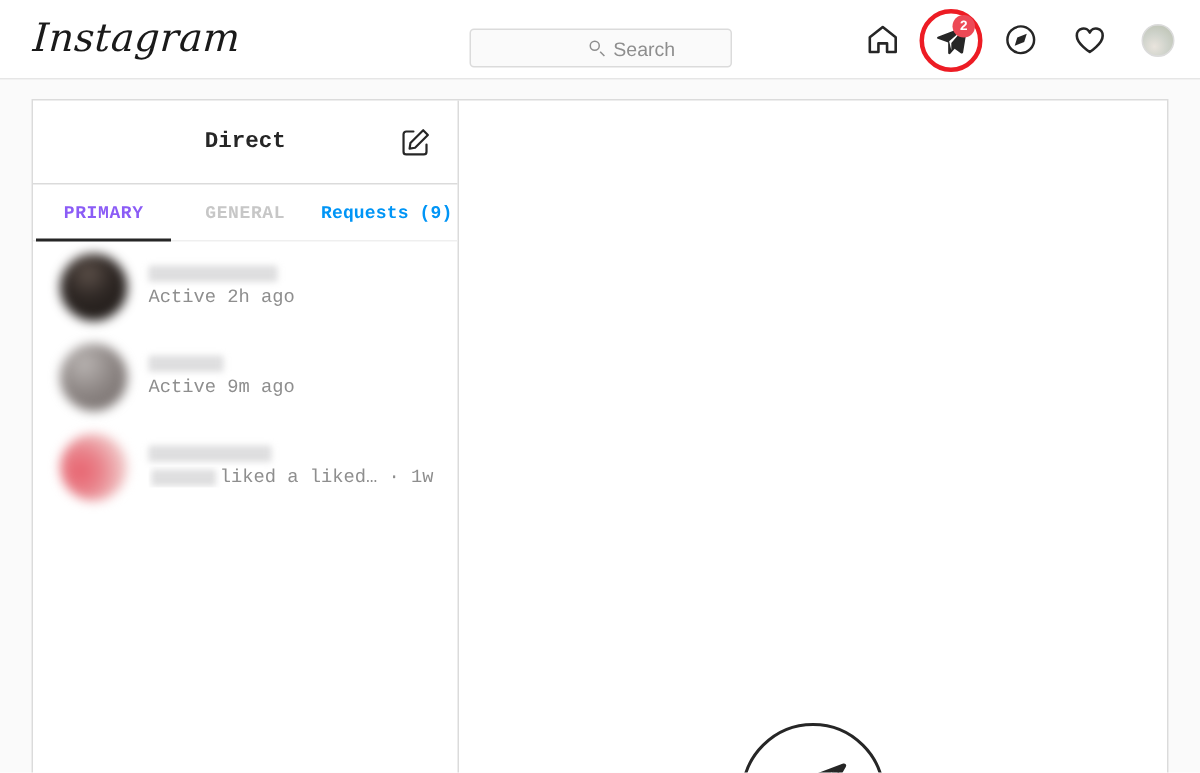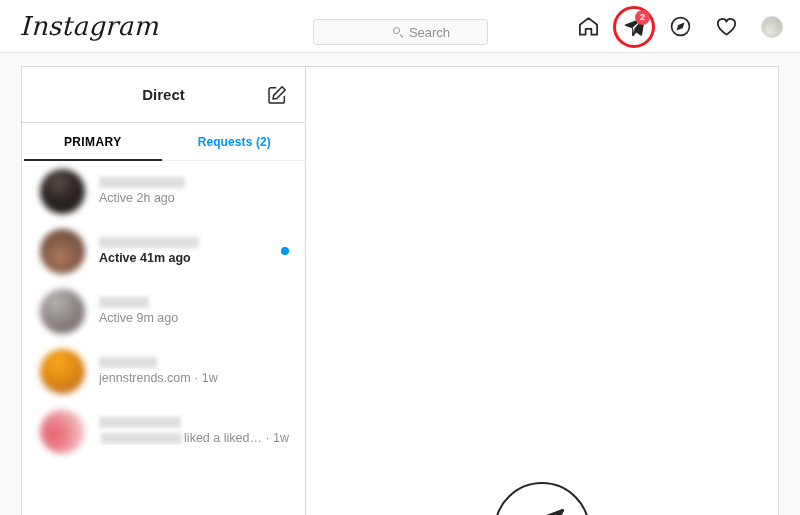--- a/index.html
+++ b/index.html
@@ -154,20 +154,21 @@
     background-blend-mode: normal;
     filter: blur(0.3px);
   }
 
   
   .main {
     position: relative;
     padding: 13px 0 0 0;
     height: 462px;
     box-sizing: border-box;
+    font-family: Liberation Mono, monospace;
   }
   .dm-shell {
     position: absolute;
     left: 21px;
     top: 13px;
     width: 758px;
     height: 520px;
     background: #ffffff;
     border: 1px solid #dbdbdb;
     box-sizing: border-box;
@@ -221,21 +222,21 @@
     flex: 1;
     display: flex;
     align-items: center;
     justify-content: center;
     font-size: 12px;
     font-weight: bold;
     letter-spacing: 0.4px;
     position: relative;
     box-sizing: border-box;
   }
-  .tab.primary { color: #000000; }
+  .tab.primary { color: #8b5cf6; }
   .tab.general { color: #c7c7c7; }
   .tab.requests { color: #0095f6; letter-spacing: 0.1px; }
   .tab.primary::after {
     content: "";
     position: absolute;
     left: 2px; right: 2px; bottom: -1px;
     height: 2px;
     background: #262626;
   }
 
@@ -394,51 +395,37 @@
         <div class="compose-btn">
           <svg width="22" height="22" viewBox="0 0 24 24" fill="none" stroke="#262626" stroke-width="1.6" stroke-linecap="round" stroke-linejoin="round">
             <path d="M20 13.5v5.2a2 2 0 0 1-2 2H5.3a2 2 0 0 1-2-2V6a2 2 0 0 1 2-2h5.2"></path>
             <path d="M17.6 3.1 21 6.5 11.7 15.8l-4 .6.6-4z"></path>
           </svg>
         </div>
       </div>
 
       <div class="tabs">
         <div class="tab primary">PRIMARY</div>
-        <div class="tab requests">Requests (2)</div>
+        <div class="tab general">GENERAL</div>
+        <div class="tab requests">Requests (9)</div>
       </div>
 
       <div class="thread-list">
           <div class="thread-row">
             <div class="th-avatar" style="background: radial-gradient(circle at 42% 30%, rgb(92, 80, 73) 0%, rgb(46, 39, 36) 40%, rgb(25, 21, 19) 100%), radial-gradient(circle at 60% 72%, rgb(122, 63, 58) 0%, rgb(51, 36, 35) 70%);"></div>
             <div class="th-body">
               <div class="th-name-redact" style="width: 86px;"></div>
               <div class="th-sub">Active 2h ago</div>
             </div>
           </div>
           <div class="thread-row">
-            <div class="th-avatar" style="background: radial-gradient(circle at 45% 62%, rgb(176, 122, 90) 0%, rgb(138, 95, 74) 40%, rgb(90, 64, 54) 100%), radial-gradient(circle at 55% 25%, rgb(203, 178, 159) 0%, rgb(126, 90, 72) 70%);"></div>
-            <div class="th-body">
-              <div class="th-name-redact" style="width: 100px;"></div>
-              <div class="th-sub unread">Active 41m ago</div>
-            </div>
-            <div class="unread-dot" style="background: rgb(0, 149, 246);"></div>
-          </div>
-          <div class="thread-row">
             <div class="th-avatar" style="background: radial-gradient(circle at 36% 30%, rgb(185, 180, 178) 0%, rgb(142, 135, 133) 45%, rgb(110, 102, 100) 100%), radial-gradient(circle at 62% 70%, rgb(192, 115, 127) 0%, rgb(154, 126, 132) 65%);"></div>
             <div class="th-body">
               <div class="th-name-redact" style="width: 50px;"></div>
               <div class="th-sub">Active 9m ago</div>
-            </div>
-          </div>
-          <div class="thread-row">
-            <div class="th-avatar" style="background: radial-gradient(circle at 40% 30%, rgb(247, 168, 27) 0%, rgb(224, 138, 20) 45%, rgb(197, 118, 42) 80%), radial-gradient(circle at 78% 74%, rgb(107, 75, 143) 0%, rgb(180, 134, 95) 60%);"></div>
-            <div class="th-body">
-              <div class="th-name-redact" style="width: 58px;"></div>
-              <div class="th-sub">jennstrends.com · 1w</div>
             </div>
           </div>
           <div class="thread-row">
             <div class="th-avatar" style="background: radial-gradient(circle at 30% 56%, rgb(232, 99, 111) 0%, rgb(233, 132, 140) 35%, rgb(242, 211, 210) 80%), radial-gradient(circle at 70% 55%, rgb(224, 90, 104) 0%, rgb(240, 207, 205) 70%);"></div>
             <div class="th-body">
               <div class="th-name-redact" style="width: 82px;"></div>
               <div class="th-sub">
                 <span class="inline-redact" style="width: 86px;"></span>
                 <span>liked a liked… · 1w</span>
               </div>

